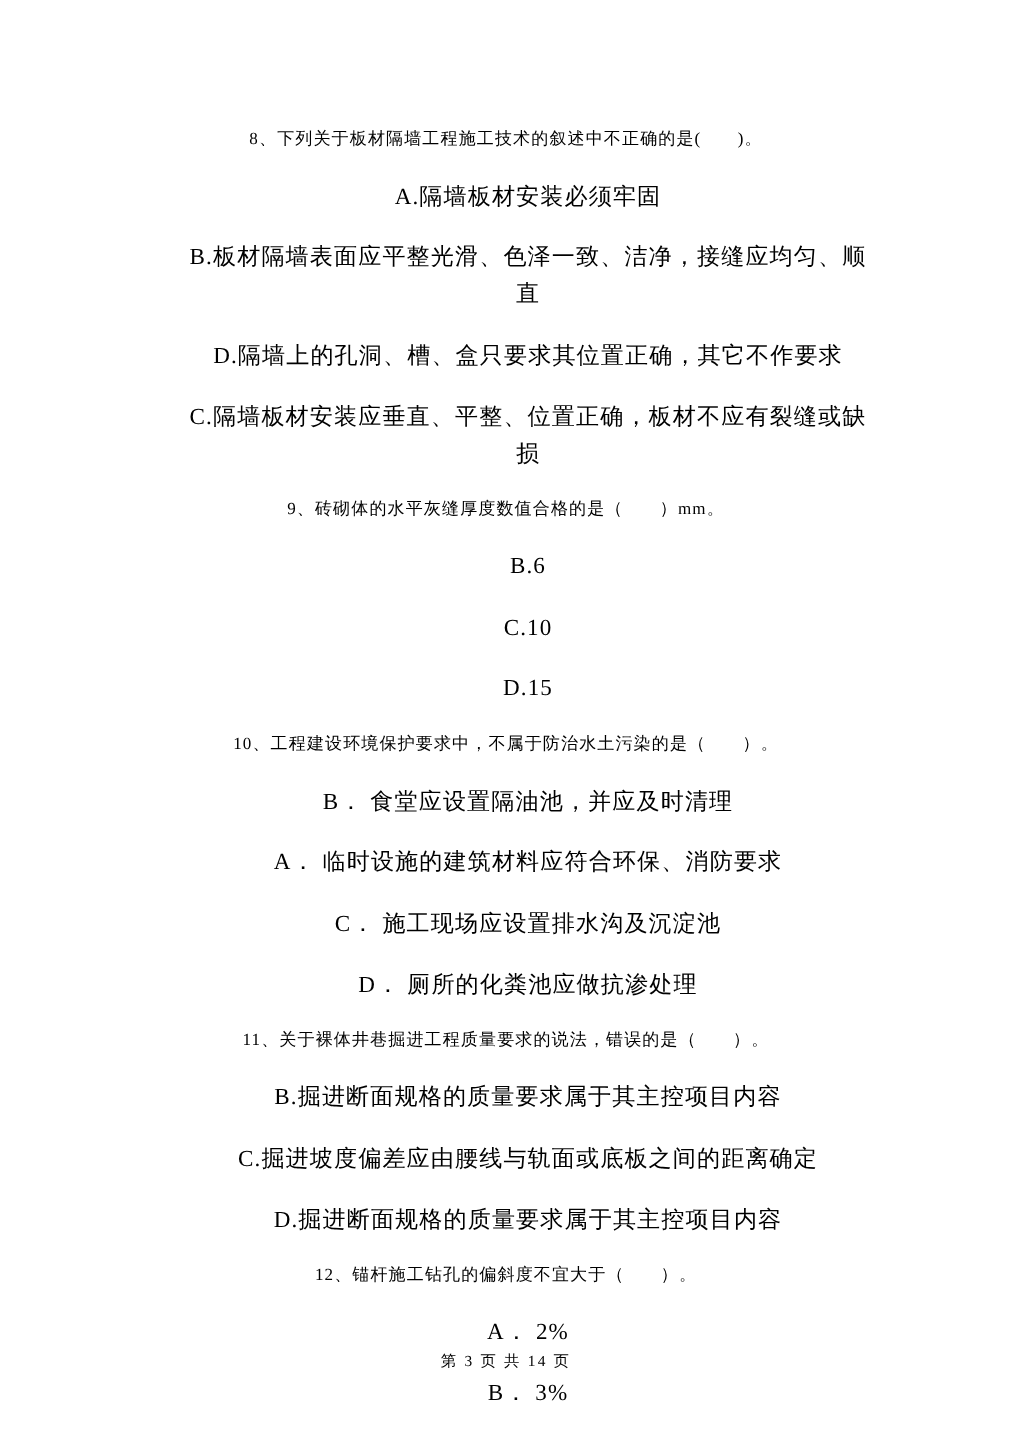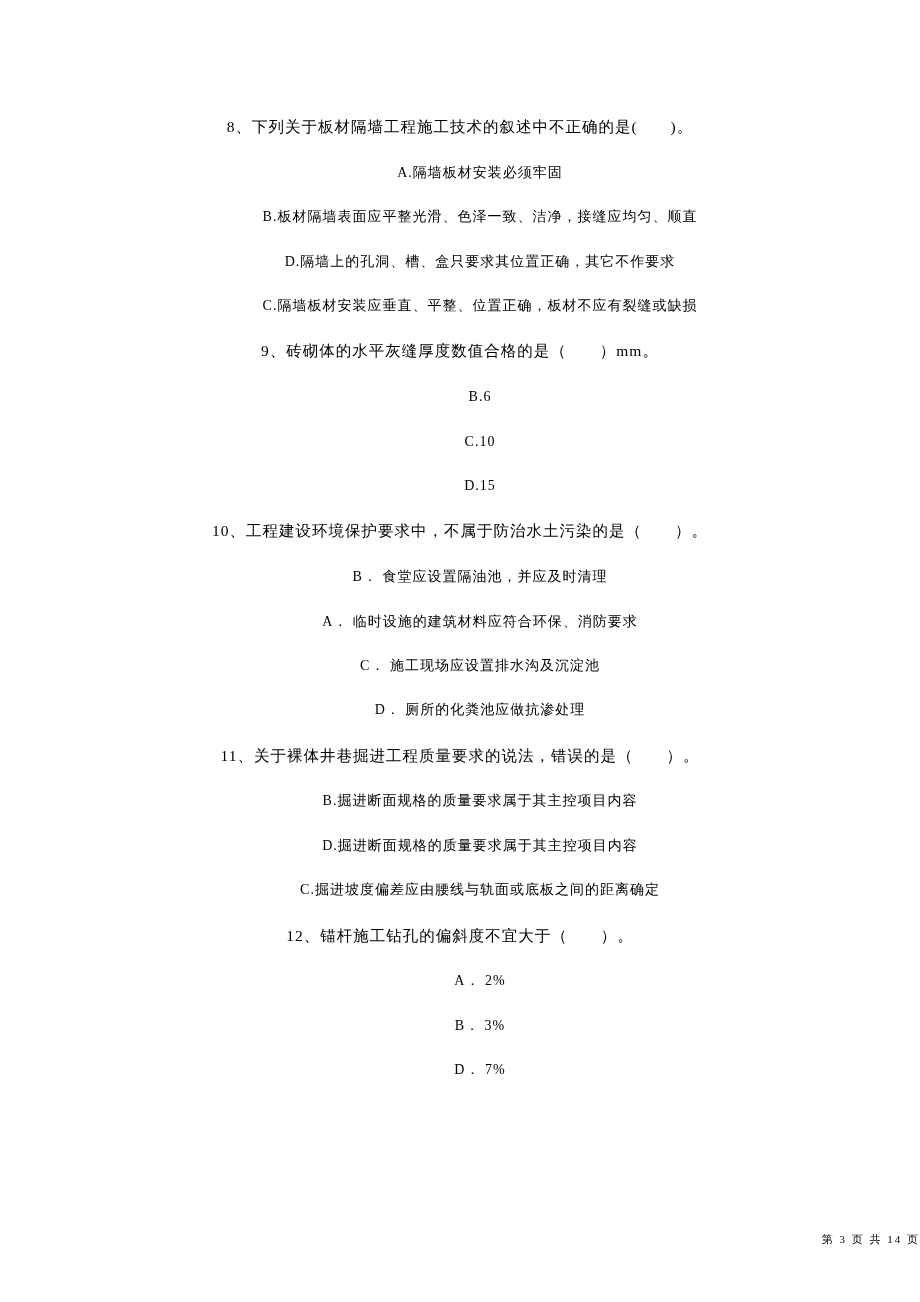--- a/index.html
+++ b/index.html
@@ -18,31 +18,31 @@
     .question {
       font-size: 15.5px;
       line-height: 1.6;
       margin-bottom: 22px;
       letter-spacing: 1px;
     }
     .options {
       padding-left: 40px;
     }
     .option {
-      font-size: 14px;
+      font-size: 21px;
       line-height: 1.6;
       margin-bottom: 22px;
       letter-spacing: 1px;
     }
     .footer {
       position: absolute;
       bottom: 55px;
       width: 100%;
-      text-align: right;
-      font-size: 11px;
+      text-align: center;
+      font-size: 14px;
       letter-spacing: 2px;
       color: #000;
     }
   </style>
 </head>
 <body>
 
 <div class="content">
 
   <div class="question">8、下列关于板材隔墙工程施工技术的叙述中不正确的是(　　)。</div>
@@ -64,22 +64,22 @@
   <div class="options">
     <div class="option">B． 食堂应设置隔油池，并应及时清理</div>
     <div class="option">A． 临时设施的建筑材料应符合环保、消防要求</div>
     <div class="option">C． 施工现场应设置排水沟及沉淀池</div>
     <div class="option">D． 厕所的化粪池应做抗渗处理</div>
   </div>
 
   <div class="question">11、关于裸体井巷掘进工程质量要求的说法，错误的是（　　）。</div>
   <div class="options">
     <div class="option">B.掘进断面规格的质量要求属于其主控项目内容</div>
+    <div class="option">C.掘进坡度偏差应由腰线与轨面或底板之间的距离确定</div>
     <div class="option">D.掘进断面规格的质量要求属于其主控项目内容</div>
-    <div class="option">C.掘进坡度偏差应由腰线与轨面或底板之间的距离确定</div>
   </div>
 
   <div class="question">12、锚杆施工钻孔的偏斜度不宜大于（　　）。</div>
   <div class="options">
     <div class="option">A． 2%</div>
     <div class="option">B． 3%</div>
     <div class="option">D． 7%</div>
   </div>
 
 </div>

